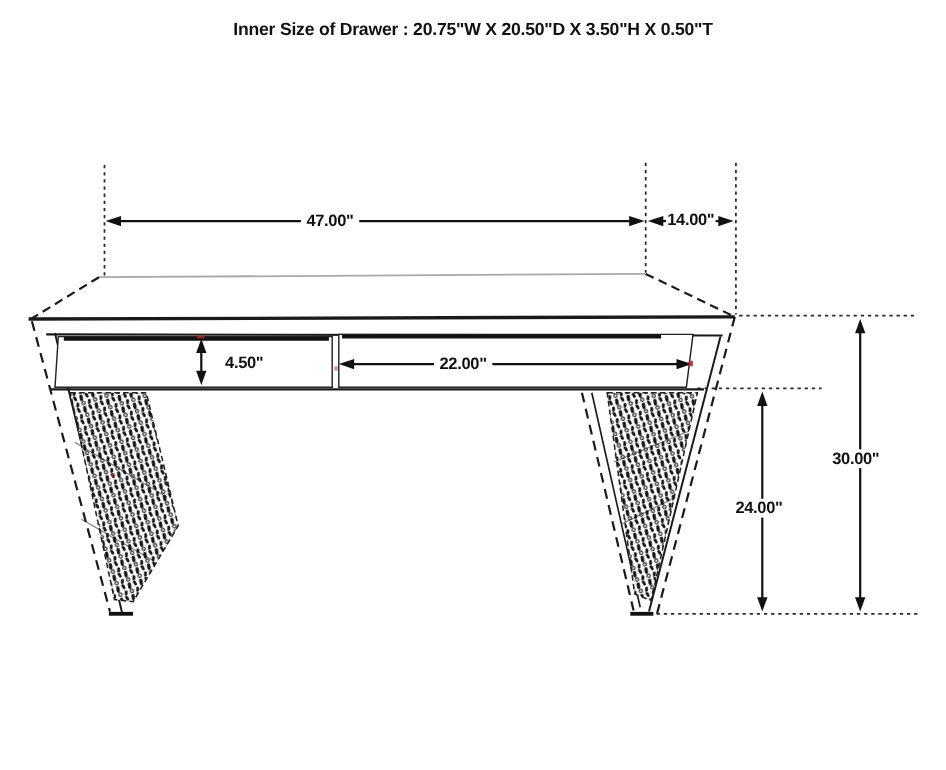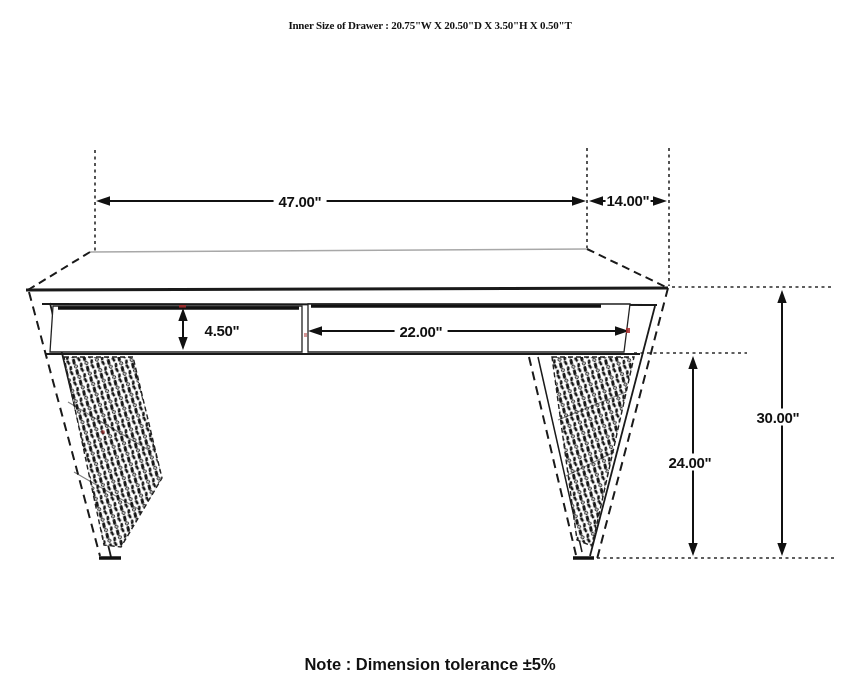--- a/index.html
+++ b/index.html
@@ -1,21 +1,21 @@
 <!DOCTYPE html>
 <html><head>
 <meta charset="utf-8">
 <style>
   html,body{margin:0;padding:0;background:#ffffff;}
   body{width:860px;height:700px;position:relative;overflow:hidden;
        font-family:"Liberation Sans", sans-serif;color:#111;}
   .stage{position:absolute;inset:0;width:860px;height:700px;}
   svg{position:absolute;left:0;top:0;}
   .title{position:absolute;left:0;top:19px;width:860px;text-align:center;
-         font-size:11px;font-weight:bold;letter-spacing:-0.2px;font-family:Liberation Serif, serif;}
+         font-size:16px;font-weight:bold;letter-spacing:-0.2px;}
   .note{position:absolute;left:0;top:655px;width:860px;text-align:center;
         font-size:16.5px;font-weight:bold;}
   .dim{position:absolute;transform:translate(-50%,-50%);font-size:15px;
        font-weight:bold;white-space:nowrap;letter-spacing:-0.3px;}
   .dim.bg{background:#ffffff;padding:0 5px;}
   .d47{left:300px;top:201px;}
   .d14{left:628px;top:200px;background:#fff;padding:0 1px;}
   .d45{left:222px;top:330px;}
   .d22{left:421px;top:331px;}
   .d24{left:690px;top:462px;}
@@ -133,14 +133,13 @@
 
   <div class="title">Inner Size of Drawer : 20.75"W X 20.50"D X 3.50"H X 0.50"T</div>
 
   <div class="dim bg d47">47.00"</div>
   <div class="dim d14">14.00"</div>
   <div class="dim d45">4.50"</div>
   <div class="dim bg d22">22.00"</div>
   <div class="dim bg d24">24.00"</div>
   <div class="dim bg d30">30.00"</div>
 
-  <div class="note">Note : Dimension tolerance ±5%</div>
 </div>
 
 </body></html>

